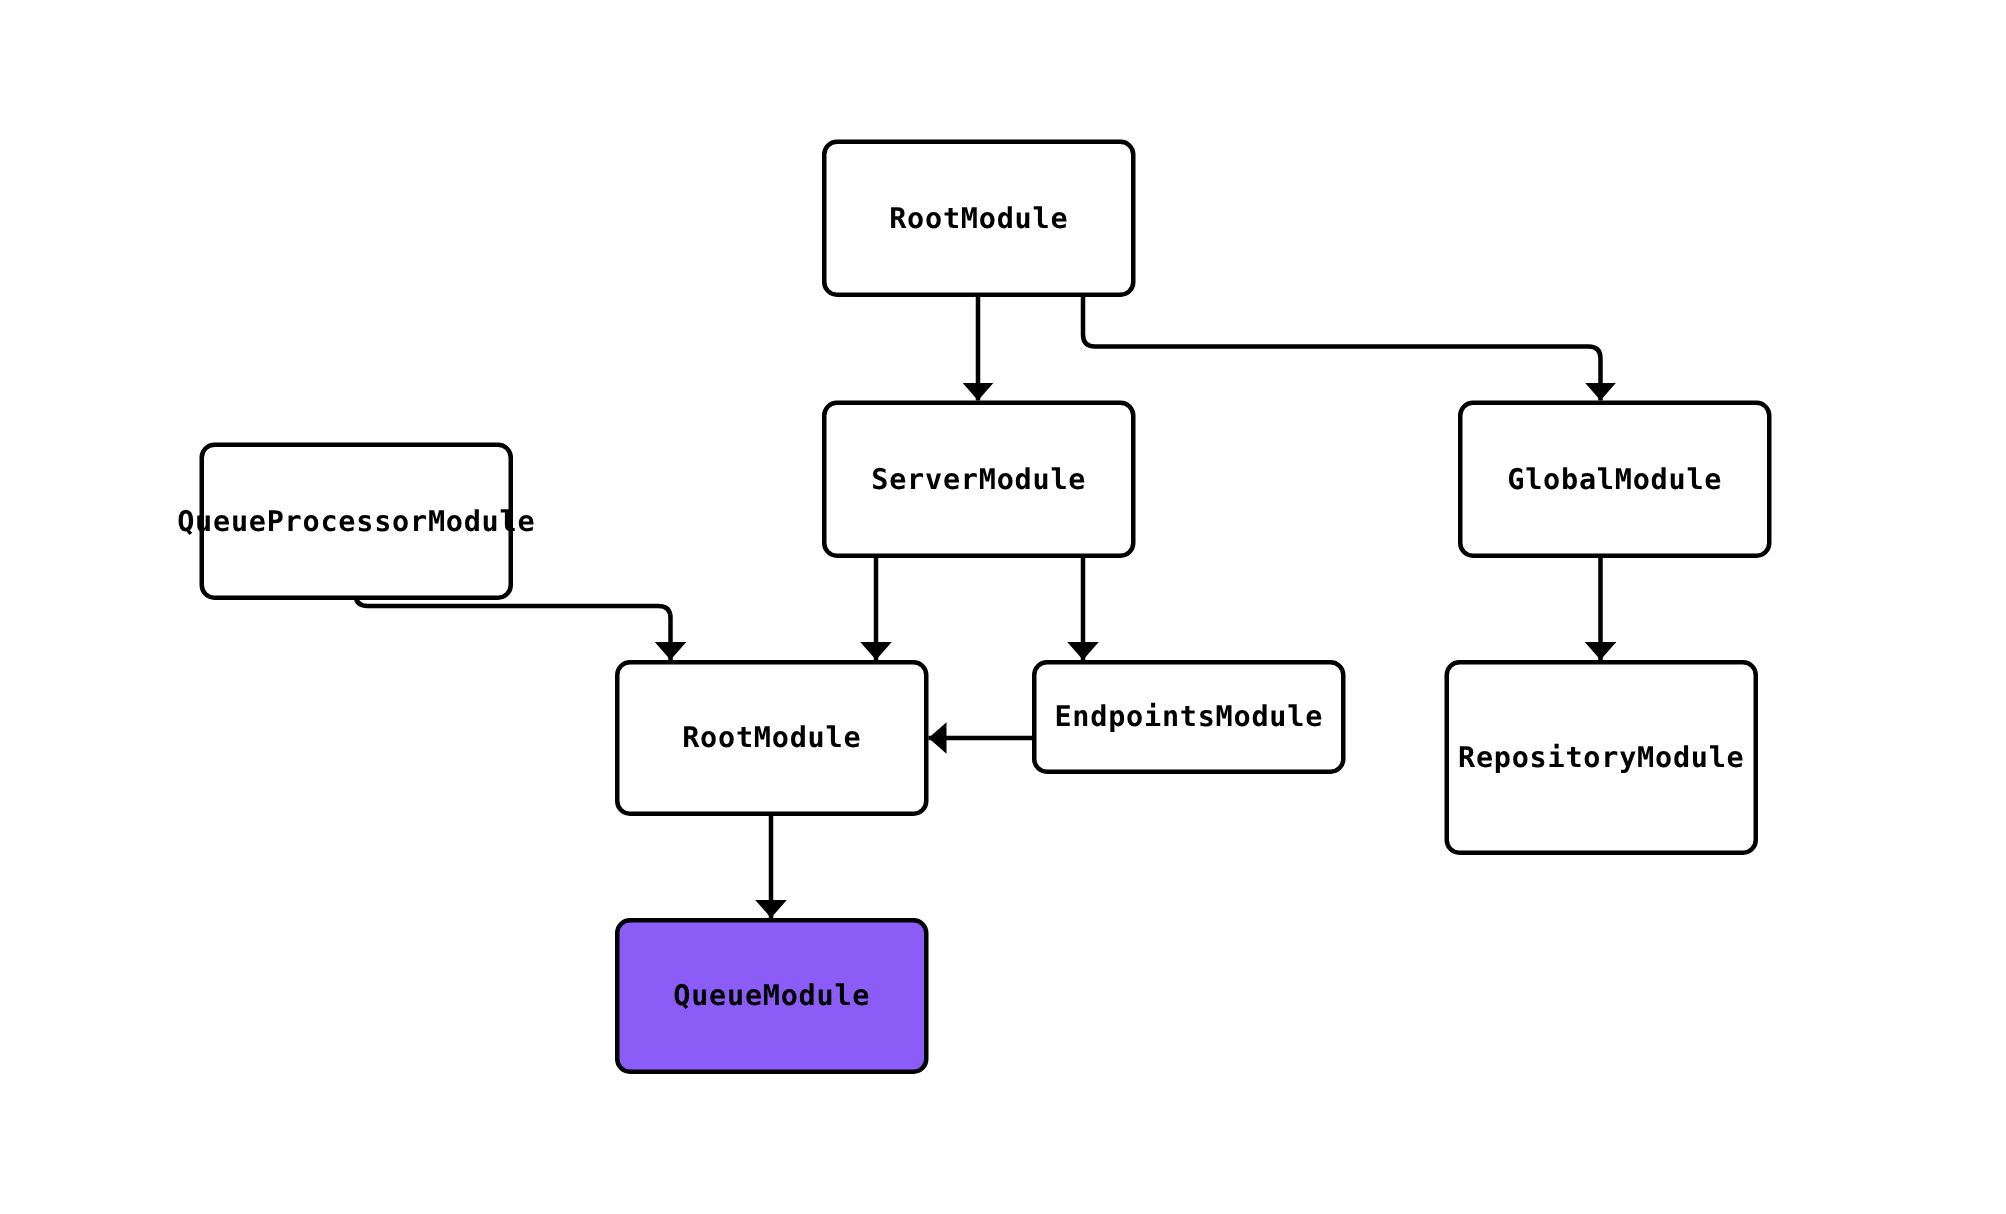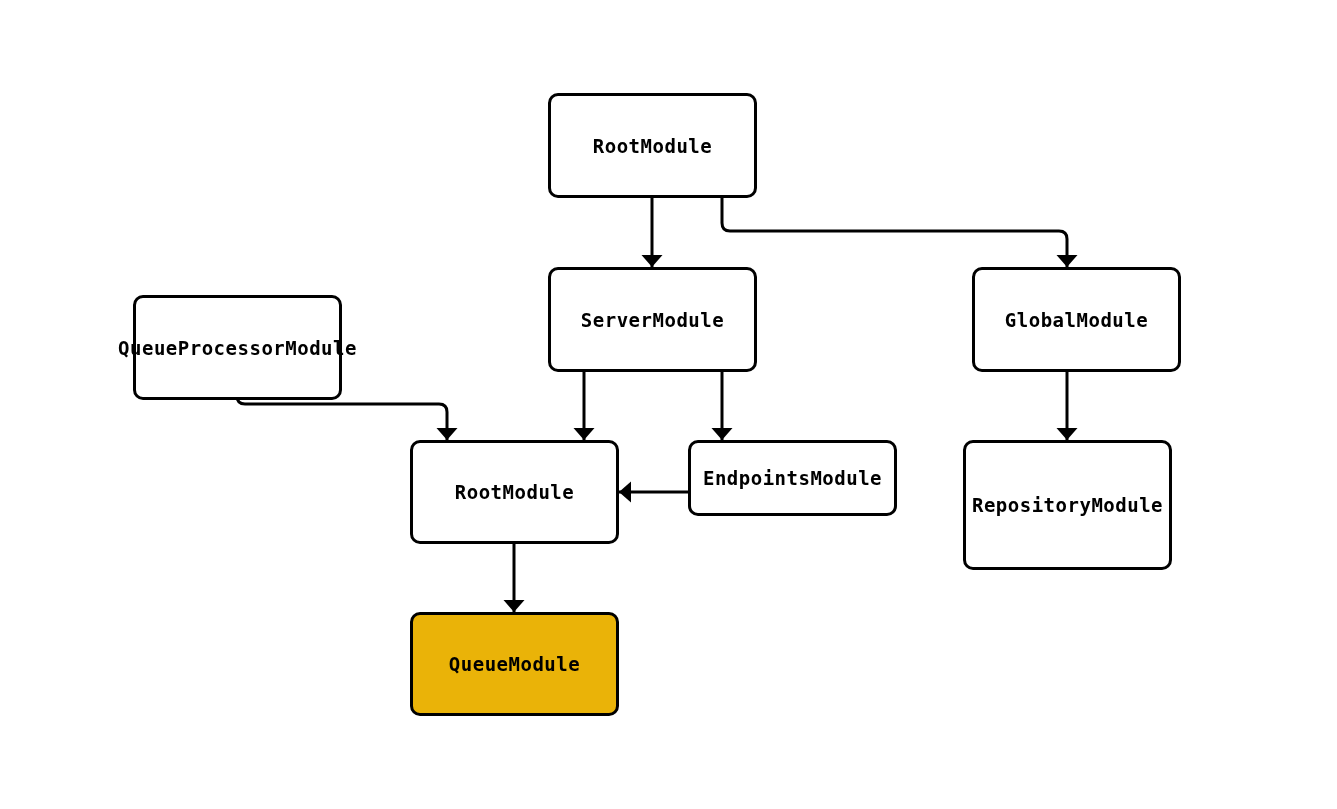--- a/index.html
+++ b/index.html
@@ -74,18 +74,18 @@
         <span class="node-label-line">Module</span>
       </div>
       <div class="node" style="left: 688px; top: 440px; width: 209px; height: 76px; border: 3px solid rgb(0, 0, 0); border-radius: 10px; background: rgb(255, 255, 255); color: rgb(0, 0, 0);">
         <span class="node-label-line">Endpoints</span>
         <span class="node-label-line">Module</span>
       </div>
       <div class="node" style="left: 963px; top: 440px; width: 209px; height: 130px; border: 3px solid rgb(0, 0, 0); border-radius: 10px; background: rgb(255, 255, 255); color: rgb(0, 0, 0);">
         <span class="node-label-line">Repository</span>
         <span class="node-label-line">Module</span>
       </div>
-      <div class="node" style="left: 410px; top: 612px; width: 209px; height: 104px; border: 3px solid rgb(0, 0, 0); border-radius: 10px; background: #eab308; color: rgb(0, 0, 0);">
+      <div class="node" style="left: 410px; top: 612px; width: 209px; height: 104px; border: 3px solid rgb(0, 0, 0); border-radius: 10px; background: #8b5cf6; color: rgb(0, 0, 0);">
         <span class="node-label-line">Queue</span>
         <span class="node-label-line">Module</span>
       </div>
     </div>
 </div>
 
 </body></html>

